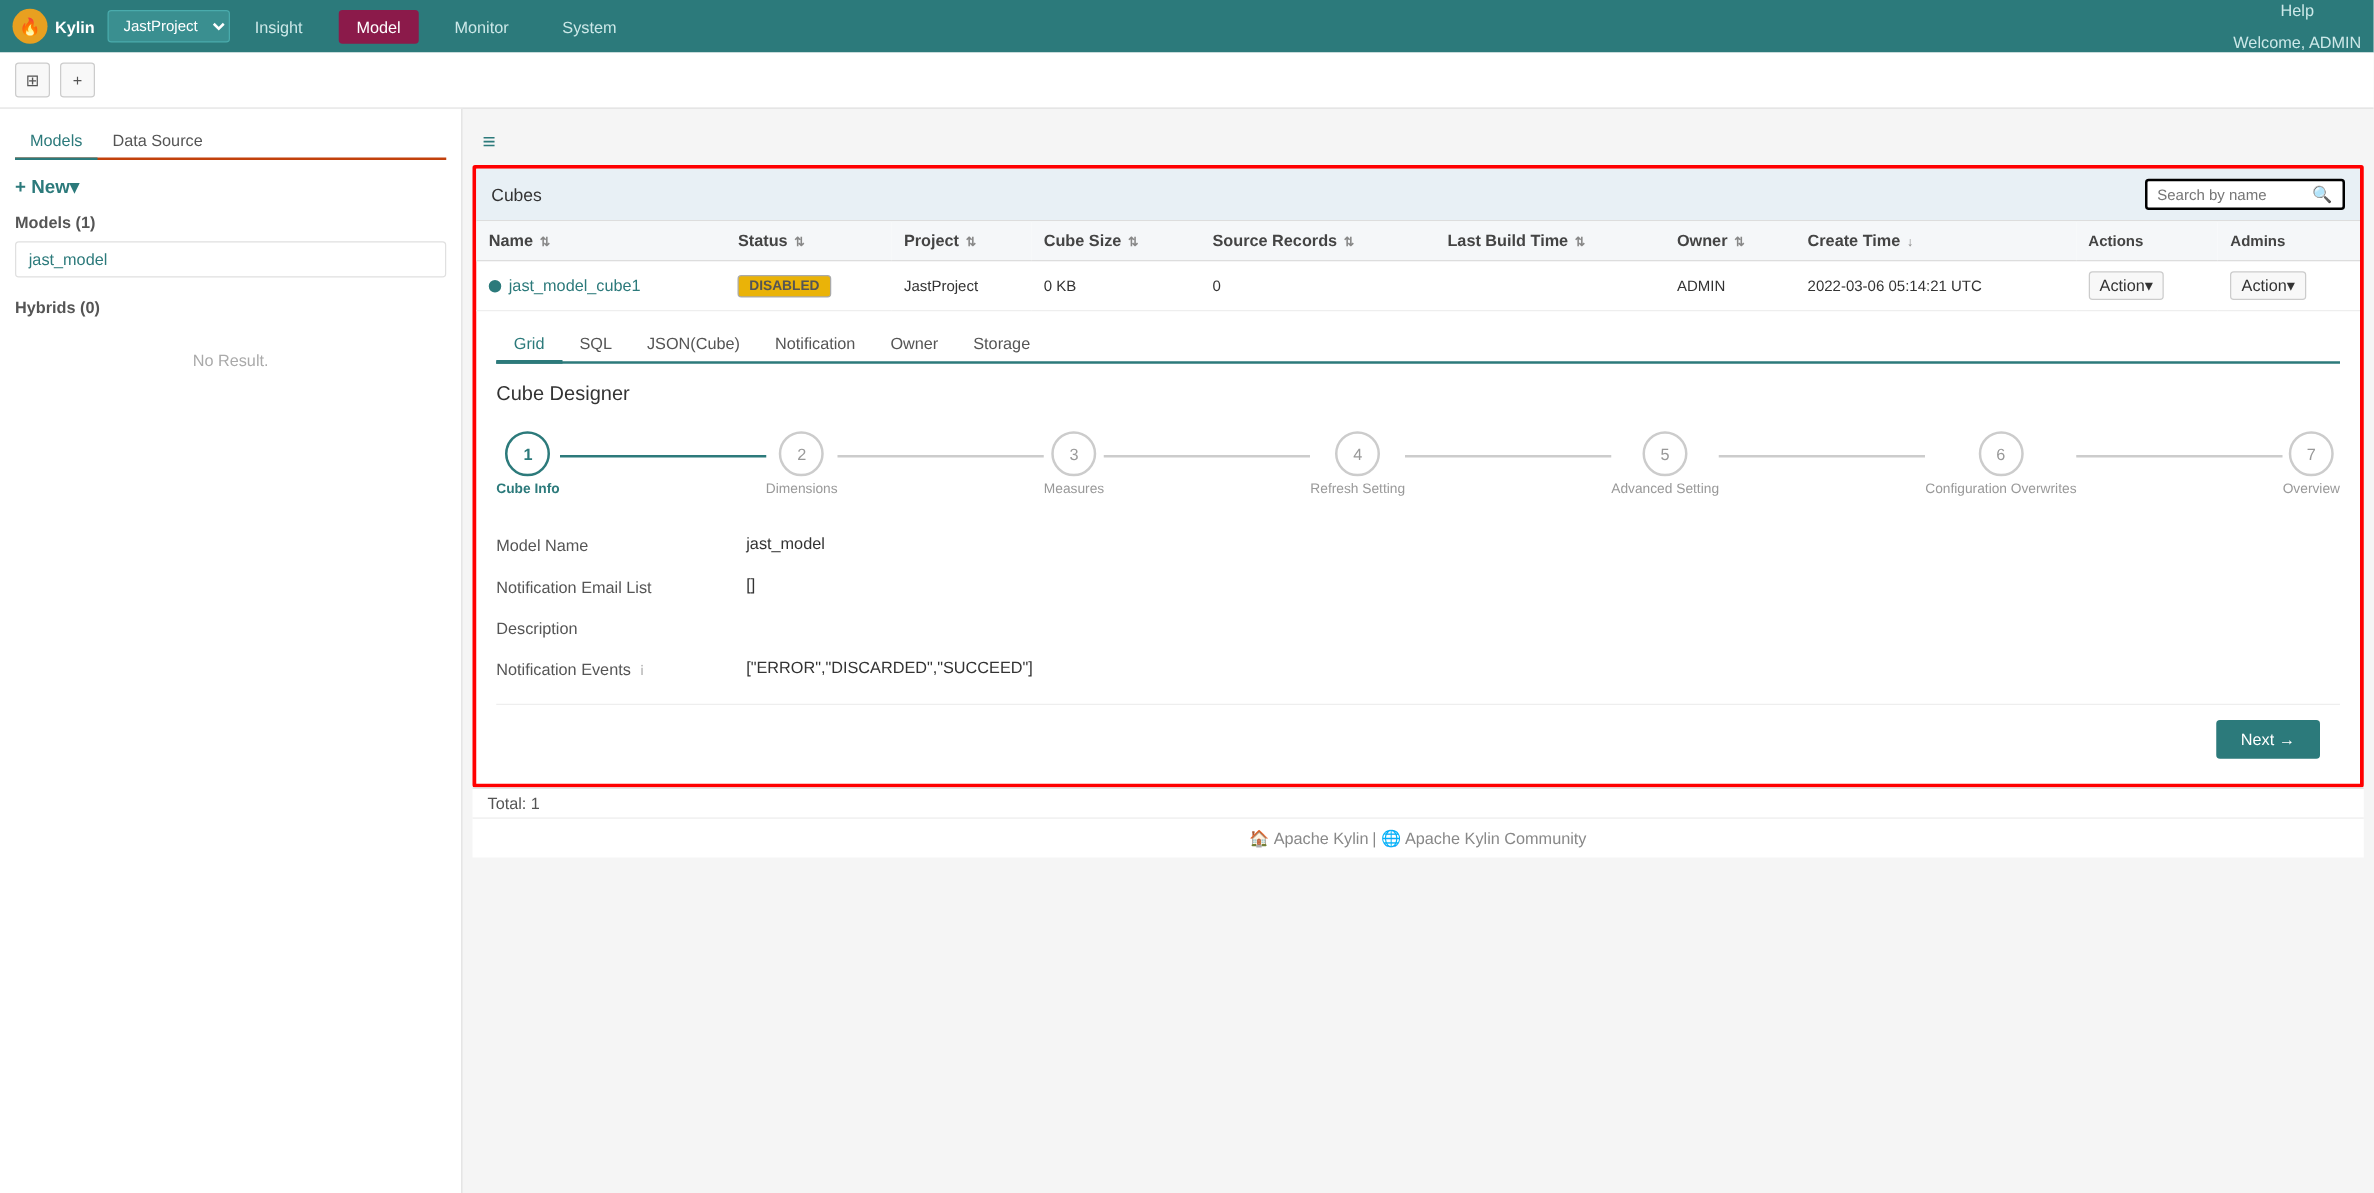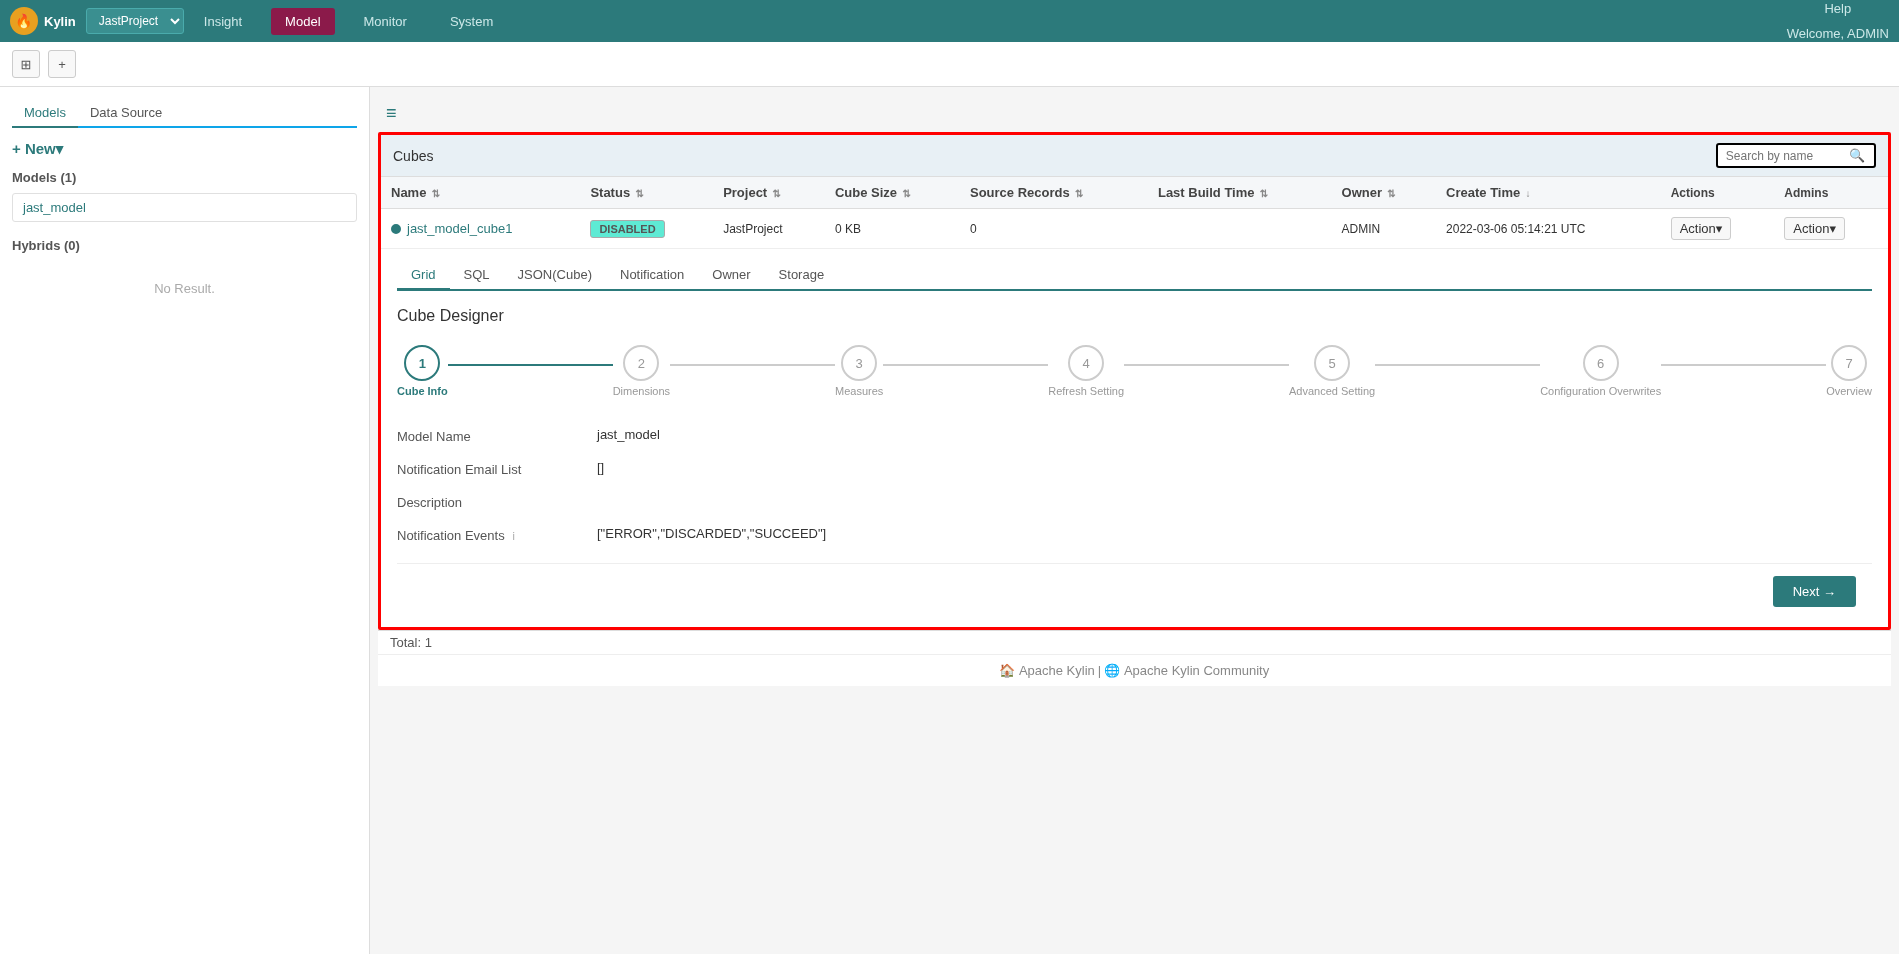--- a/index.html
+++ b/index.html
@@ -38,21 +38,21 @@
       width: 28px; height: 28px; border: 1px solid #ccc; border-radius: 3px; display: flex; align-items: center; justify-content: center; cursor: pointer; background: #f8f8f8; color: #555;
     }
 
     
     .main-layout { display: flex; height: calc(100vh - 42px); }
 
     
     .sidebar {
       width: 370px; min-width: 370px; background: #fff; border-right: 1px solid #ddd; padding: 12px; overflow-y: auto;
     }
-    .sidebar-tabs { display: flex; border-bottom: 2px solid #0ea5e9; margin-bottom: 12px; }
+    .sidebar-tabs { display: flex; border-bottom: 2px solid #c2410c; margin-bottom: 12px; }
     .sidebar-tab {
       padding: 6px 12px; cursor: pointer; color: #555; font-size: 13px; border-bottom: 2px solid transparent; margin-bottom: -2px;
     }
     .sidebar-tab.active { border-bottom: 2px solid #2c7a7b; color: #2c7a7b; font-weight: 500; }
     .new-btn { color: #2c7a7b; font-size: 15px; font-weight: bold; cursor: pointer; margin-bottom: 12px; display: flex; align-items: center; gap: 4px; }
     .section-title { color: #555; font-size: 13px; font-weight: 600; margin-bottom: 8px; }
     .model-item { padding: 6px 10px; color: #2c7a7b; cursor: pointer; border: 1px solid #e0e0e0; border-radius: 3px; margin-bottom: 4px; font-size: 13px; }
     .section-empty { color: #aaa; font-size: 13px; text-align: center; padding: 20px 0; }
     .hybrids-section { margin-top: 16px; }
 
@@ -76,21 +76,21 @@
     .search-box input { border: none; outline: none; font-size: 12px; width: 120px; }
 
     
     .cube-table { width: 100%; border-collapse: collapse; }
     .cube-table th {
       background: #f5f7f9; border-bottom: 1px solid #ddd; padding: 8px 10px; text-align: left; font-size: 12px; font-weight: 600; color: #444; white-space: nowrap;
     }
     .cube-table td { padding: 8px 10px; border-bottom: 1px solid #eee; font-size: 12px; color: #333; vertical-align: middle; }
     .sort-icon { color: #888; font-size: 10px; margin-left: 2px; }
     .status-badge {
-      display: inline-block; padding: 2px 8px; border-radius: 3px; font-size: 11px; font-weight: 600; border: 1px solid #aaa; color: #555; background: #5eead4;
+      display: inline-block; padding: 2px 8px; border-radius: 3px; font-size: 11px; font-weight: 600; border: 1px solid #aaa; color: #555; background: #eab308;
     }
     .cube-name-cell { display: flex; align-items: center; gap: 6px; }
     .cube-dot { width: 10px; height: 10px; border-radius: 50%; background: #2c7a7b; border: 2px solid #2c7a7b; }
     .action-dropdown {
       border: 1px solid #ccc; border-radius: 3px; padding: 3px 8px; font-size: 12px; cursor: pointer; background: #f8f8f8; display: inline-flex; align-items: center; gap: 0;
     }
 
     
     .detail-section { padding: 12px 16px; }
     .detail-tabs { display: flex; border-bottom: 2px solid #2c7a7b; margin-bottom: 16px; }

